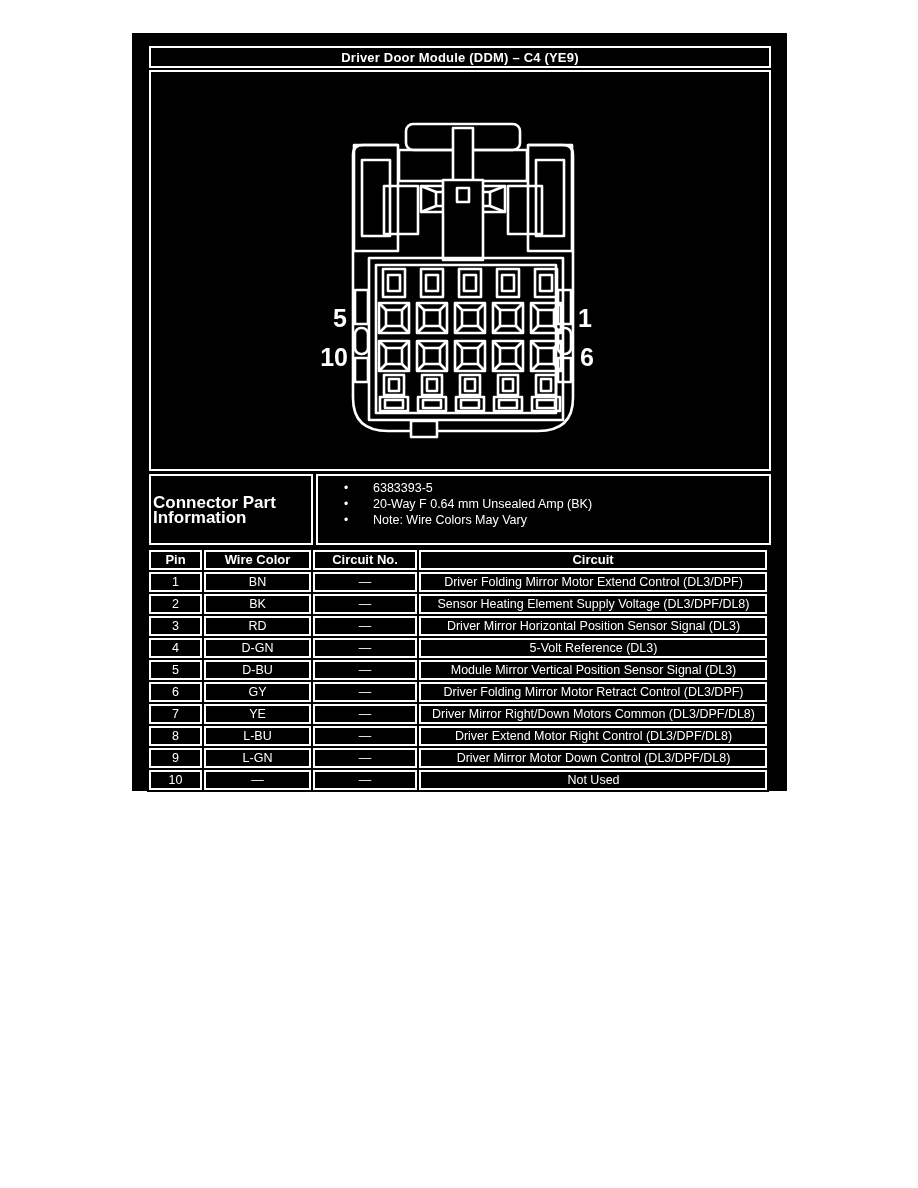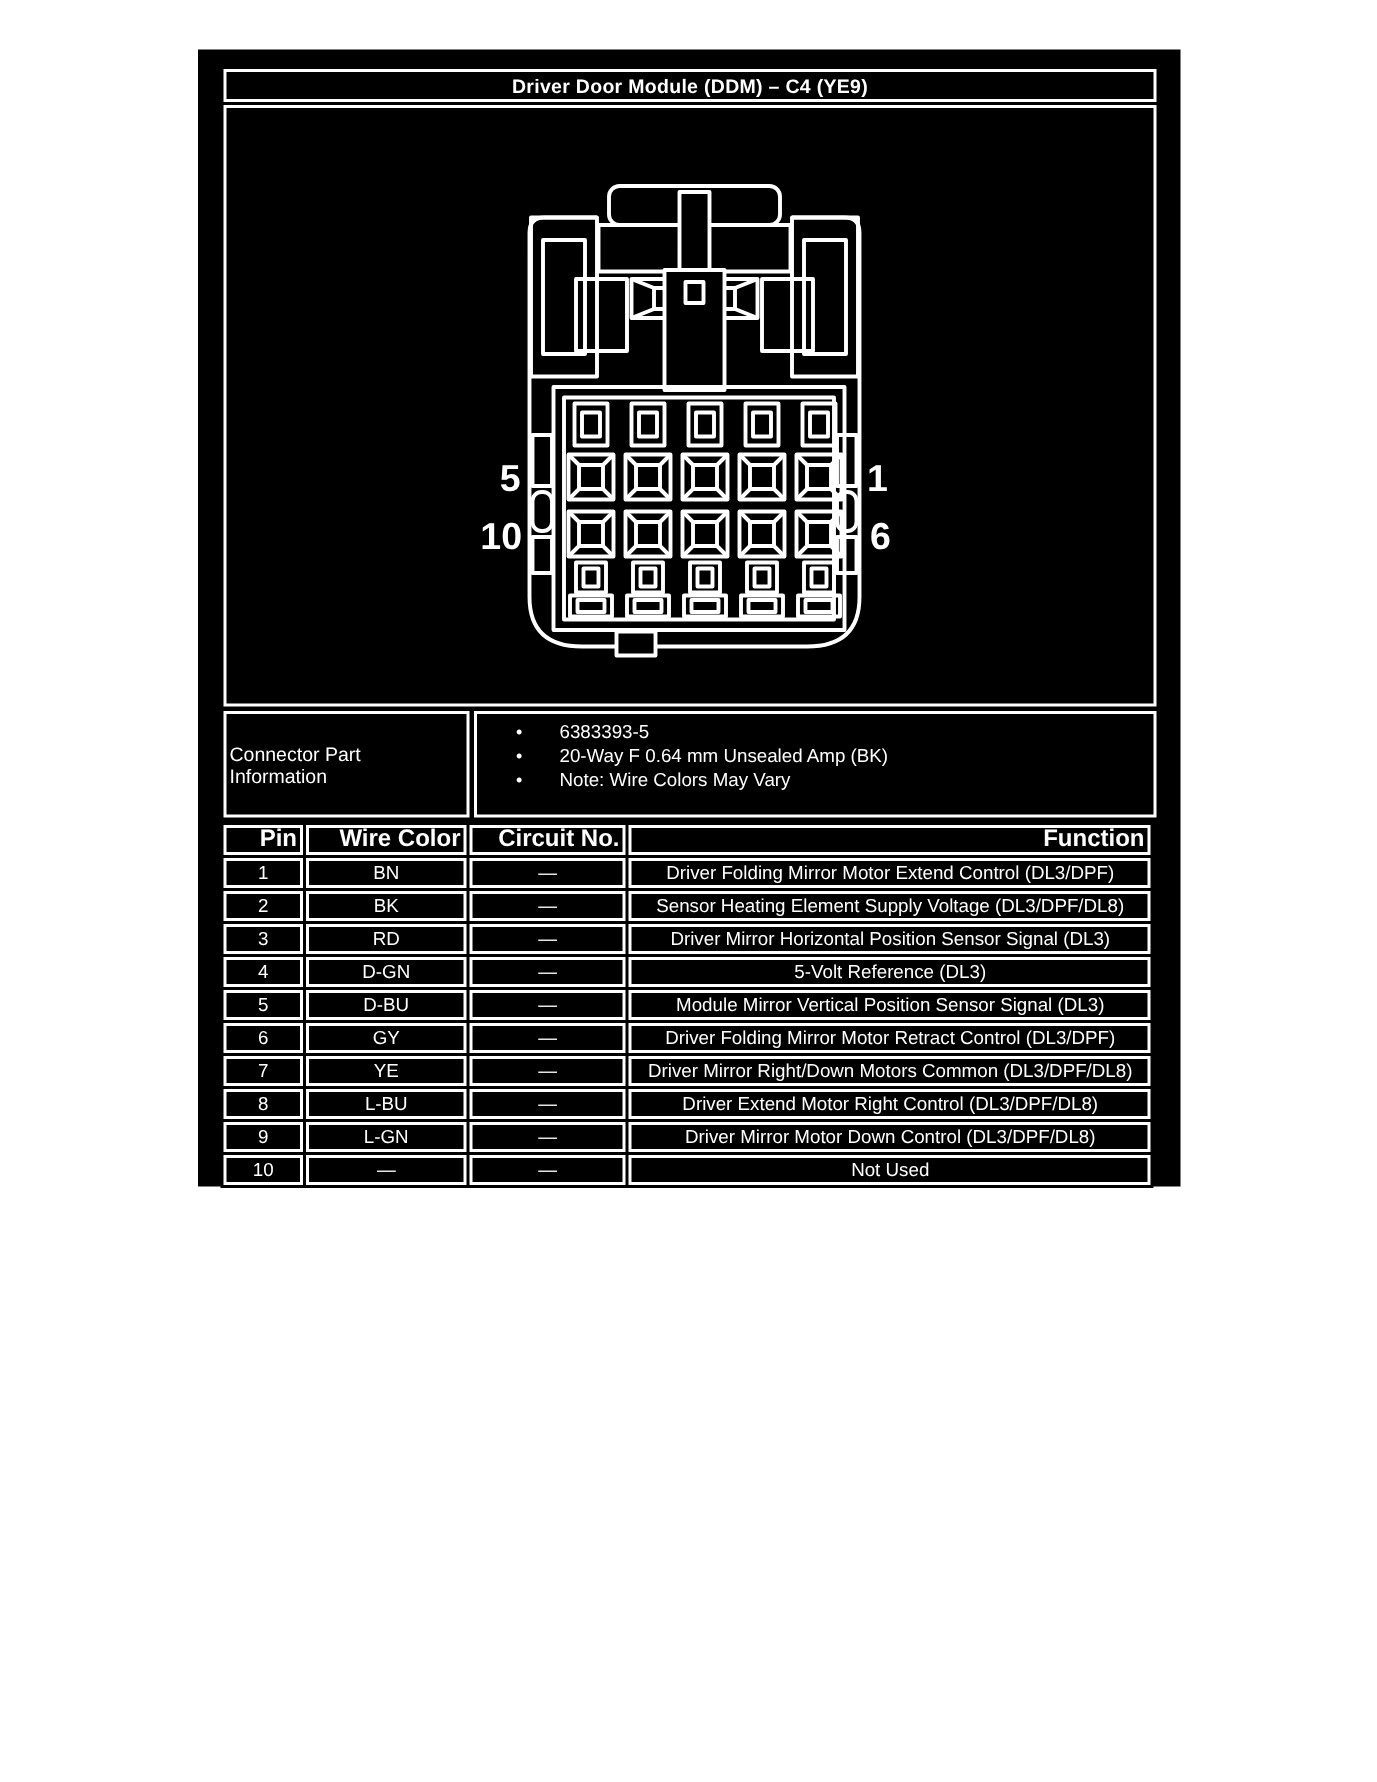--- a/index.html
+++ b/index.html
@@ -23,36 +23,36 @@
     font-weight:bold;font-size:13px;letter-spacing:.2px;
   }
   .diagram-box{
     height:401px;margin-bottom:3px;position:relative;overflow:hidden;
   }
   .diagram-box svg{position:absolute;left:0;top:0;}
   .info-row{display:flex;height:71px;margin-bottom:3px;}
   .info-label{
     width:164px;flex:0 0 164px;
     display:flex;align-items:center;
-    font-weight:normal;font-size:13px;line-height:15px;
+    font-weight:bold;font-size:17px;line-height:15px;
     padding:0 2px;
   }
   .info-bullets{flex:1;margin-left:3px;padding:6px 4px 0 26px;font-size:12.5px;}
   .info-bullets .li{display:flex;margin-bottom:3px;line-height:13px;}
   .info-bullets .dot{width:29px;flex:0 0 29px;font-size:12px;}
   .pin-table{
     width:100%;border-collapse:separate;border-spacing:2px;
     table-layout:fixed;background:#000;margin-left:-2px;
   }
   .pin-table th,.pin-table td{
     border:2px solid #fff;background:#000;color:#fff;
     height:14px;line-height:14px;padding:1px 2px;
     overflow:hidden;white-space:nowrap;
   }
-  .pin-table th{font-size:16px;font-weight:bold;text-align:right;}
+  .pin-table th{font-size:13px;font-weight:bold;text-align:center;}
   .pin-table td{font-size:12.5px;}
   .pin-table td.c0,.pin-table td.c1,.pin-table td.c2{text-align:center;}
   .pin-table td.c3{text-align:center;padding-left:3px;}
   svg text{font-family:"Liberation Sans",sans-serif;font-weight:bold;fill:#fff;}
 </style>
 </head>
 <body>
 
 <div class="panel">
 
@@ -148,21 +148,21 @@
       <col style="width:53px">
         <col style="width:107px">
         <col style="width:104px">
         <col>
     </colgroup>
     <thead>
       <tr id="pin-table-head">
           <th class="c0">Pin</th>
           <th class="c1">Wire Color</th>
           <th class="c2">Circuit No.</th>
-          <th class="c3">Function</th>
+          <th class="c3">Circuit</th>
         </tr>
     </thead>
     <tbody id="pin-table-body">
         <tr>
           <td class="c0">1</td>
           <td class="c1">BN</td>
           <td class="c2">—</td>
           <td class="c3">Driver Folding Mirror Motor Extend Control (DL3/DPF)</td>
         </tr>
         <tr>

